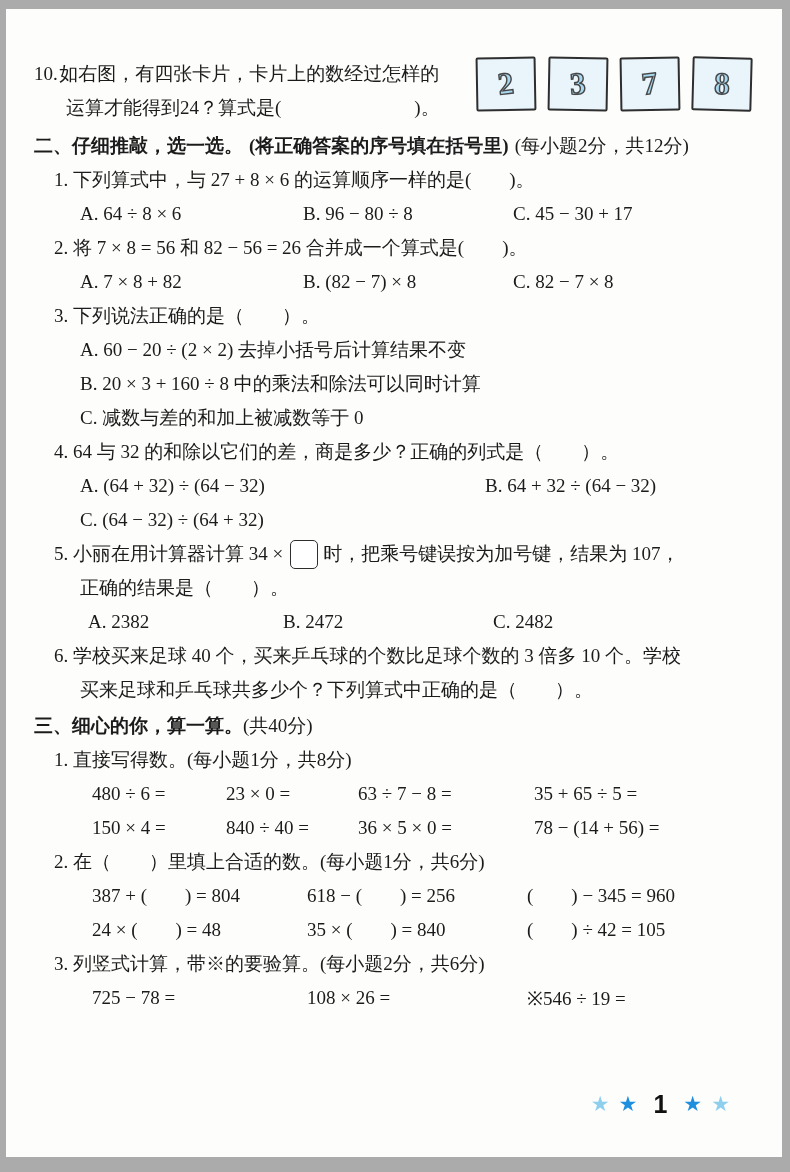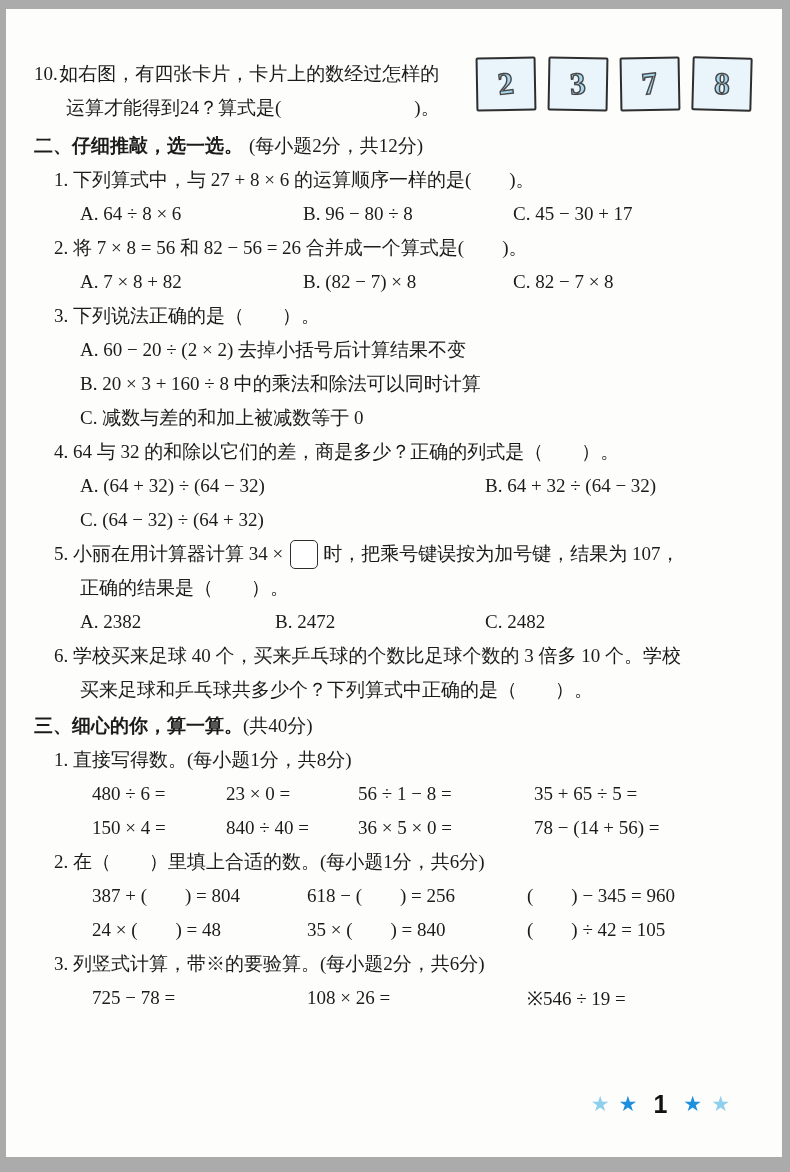--- a/index.html
+++ b/index.html
@@ -24,21 +24,21 @@
   .ind-num{padding-left:26px;}
   .ind-a{padding-left:58px;}
   .ind-head{padding-left:26px;}
   .ind-stem{padding-left:46px;}
   .ind-opt{padding-left:72px;}
   .ind-calc{padding-left:84px;}
   
   .opts-q1 > :nth-child(1){width:223px;} .opts-q1 > :nth-child(2){width:210px;}
   .opts-q2 > :nth-child(1){width:223px;} .opts-q2 > :nth-child(2){width:210px;}
   .opts-q4 > :nth-child(1){width:405px;}
-  .opts-q5 > :nth-child(1){width:195px;} .opts-q5 > :nth-child(2){width:210px;}
+  .opts-q5 > :nth-child(1){width:195px;margin-left:8px;} .opts-q5 > :nth-child(2){width:210px;}
   .opts-q6 > :nth-child(1){width:195px;} .opts-q6 > :nth-child(2){width:210px;}
   .calc4 > :nth-child(1){width:134px;} .calc4 > :nth-child(2){width:132px;} .calc4 > :nth-child(3){width:176px;}
   .calc3 > :nth-child(1){width:215px;} .calc3 > :nth-child(2){width:220px;}
   
   .cards{position:absolute;top:48px;right:30px;display:flex;gap:12px;}
   .card{
     width:56px;height:50px;border:2px solid #2e2e2e;border-radius:2px;
     background:#e9f4fb;display:flex;align-items:center;justify-content:center;
     font-weight:700;font-size:31px;
     color:#a8d8f0;
@@ -91,20 +91,21 @@
       <div class="card">
           <span>7</span>
         </div>
       <div class="card">
           <span>8</span>
         </div>
     </div>
 
     <div class="row ind-head gap4">
       <span class="bold">二、仔细推敲，选一选。</span>
+        <span class="bold">(将正确答案的序号填在括号里)</span>
         <span>(每小题2分，共12分)</span>
     </div>
 
     <div>
       <div class="row ind-stem">
           <span>1. 下列算式中，与 27 + 8 × 6 的运算顺序一样的是(　　)。</span>
         </div>
       <div class="row ind-opt opts-q1">
         <span>A. 64 ÷ 8 × 6</span>
         <span>B. 96 − 80 ÷ 8</span>
@@ -181,21 +182,21 @@
         <span>(共40分)</span>
     </div>
 
     <div>
       <div class="row ind-stem">
           <span>1.  直接写得数。(每小题1分，共8分)</span>
         </div>
       <div class="row ind-calc calc4">
         <span>480 ÷ 6 =</span>
         <span>23 × 0 =</span>
-        <span>56 ÷ 1 − 8 =</span>
+        <span>63 ÷ 7 − 8 =</span>
         <span>35 + 65 ÷ 5 =</span>
       </div>
       <div class="row ind-calc calc4">
         <span>150 × 4 =</span>
         <span>840 ÷ 40 =</span>
         <span>36 × 5 × 0 =</span>
         <span>78 − (14 + 56) =</span>
       </div>
     </div>
 

